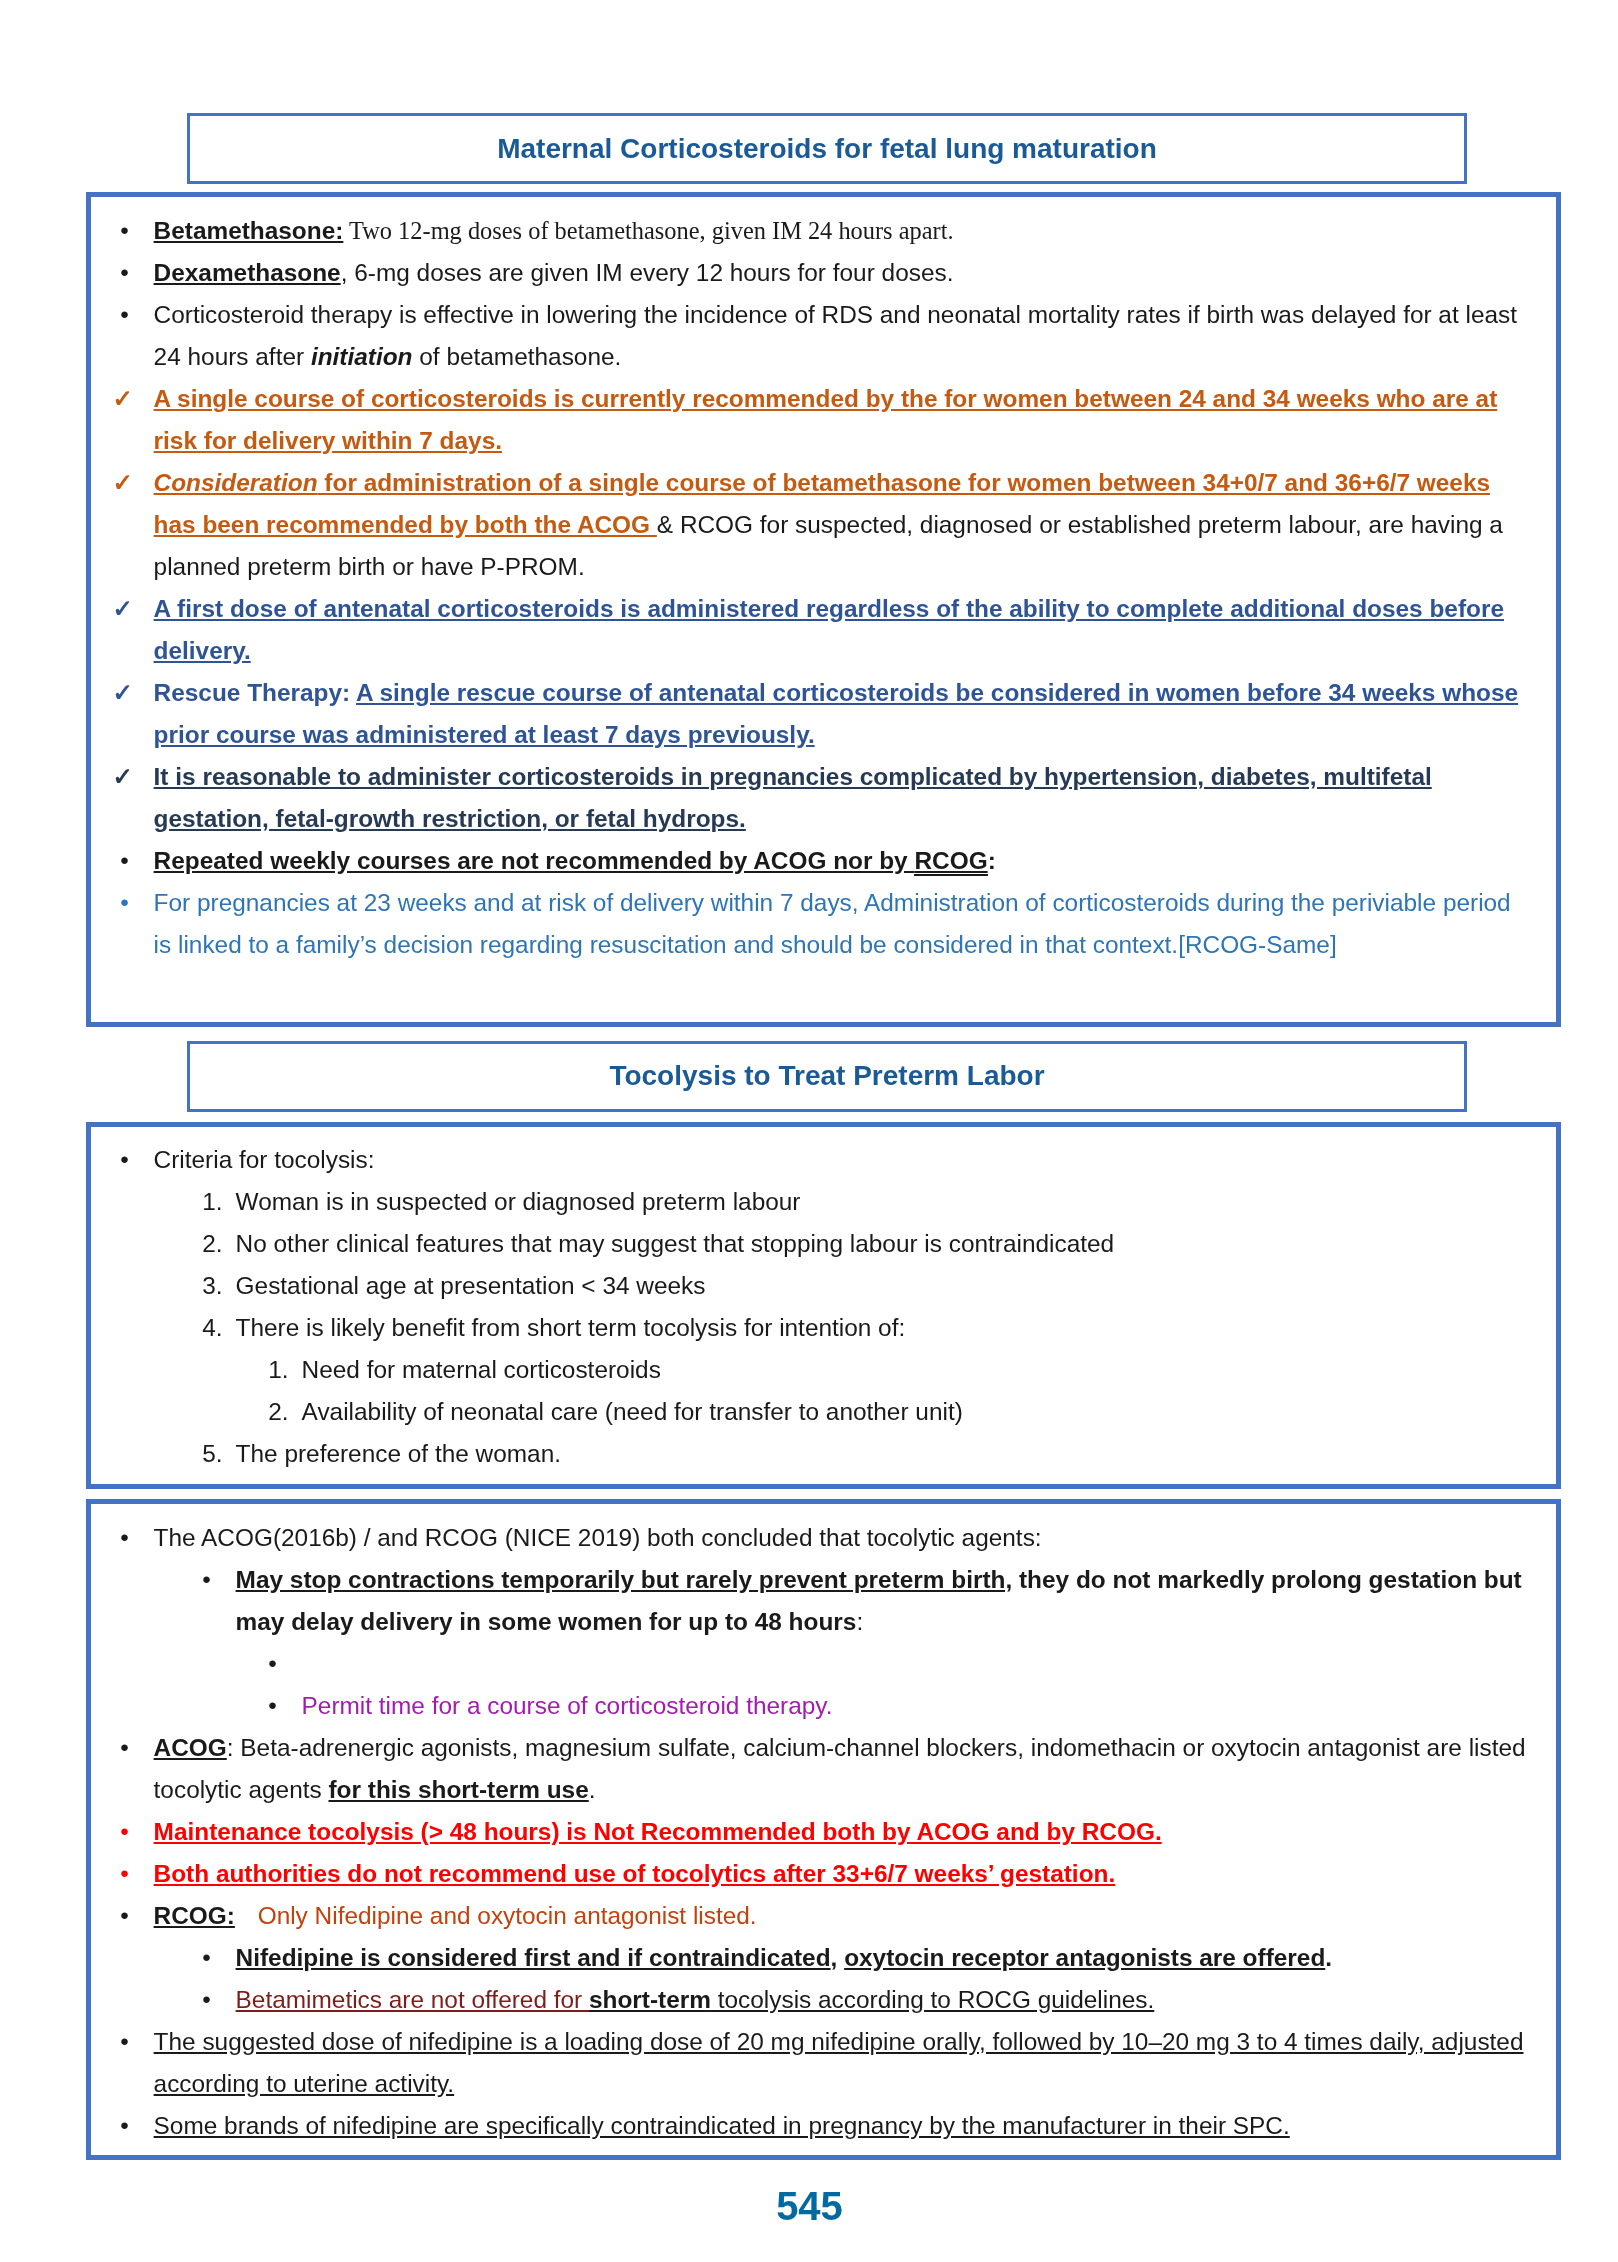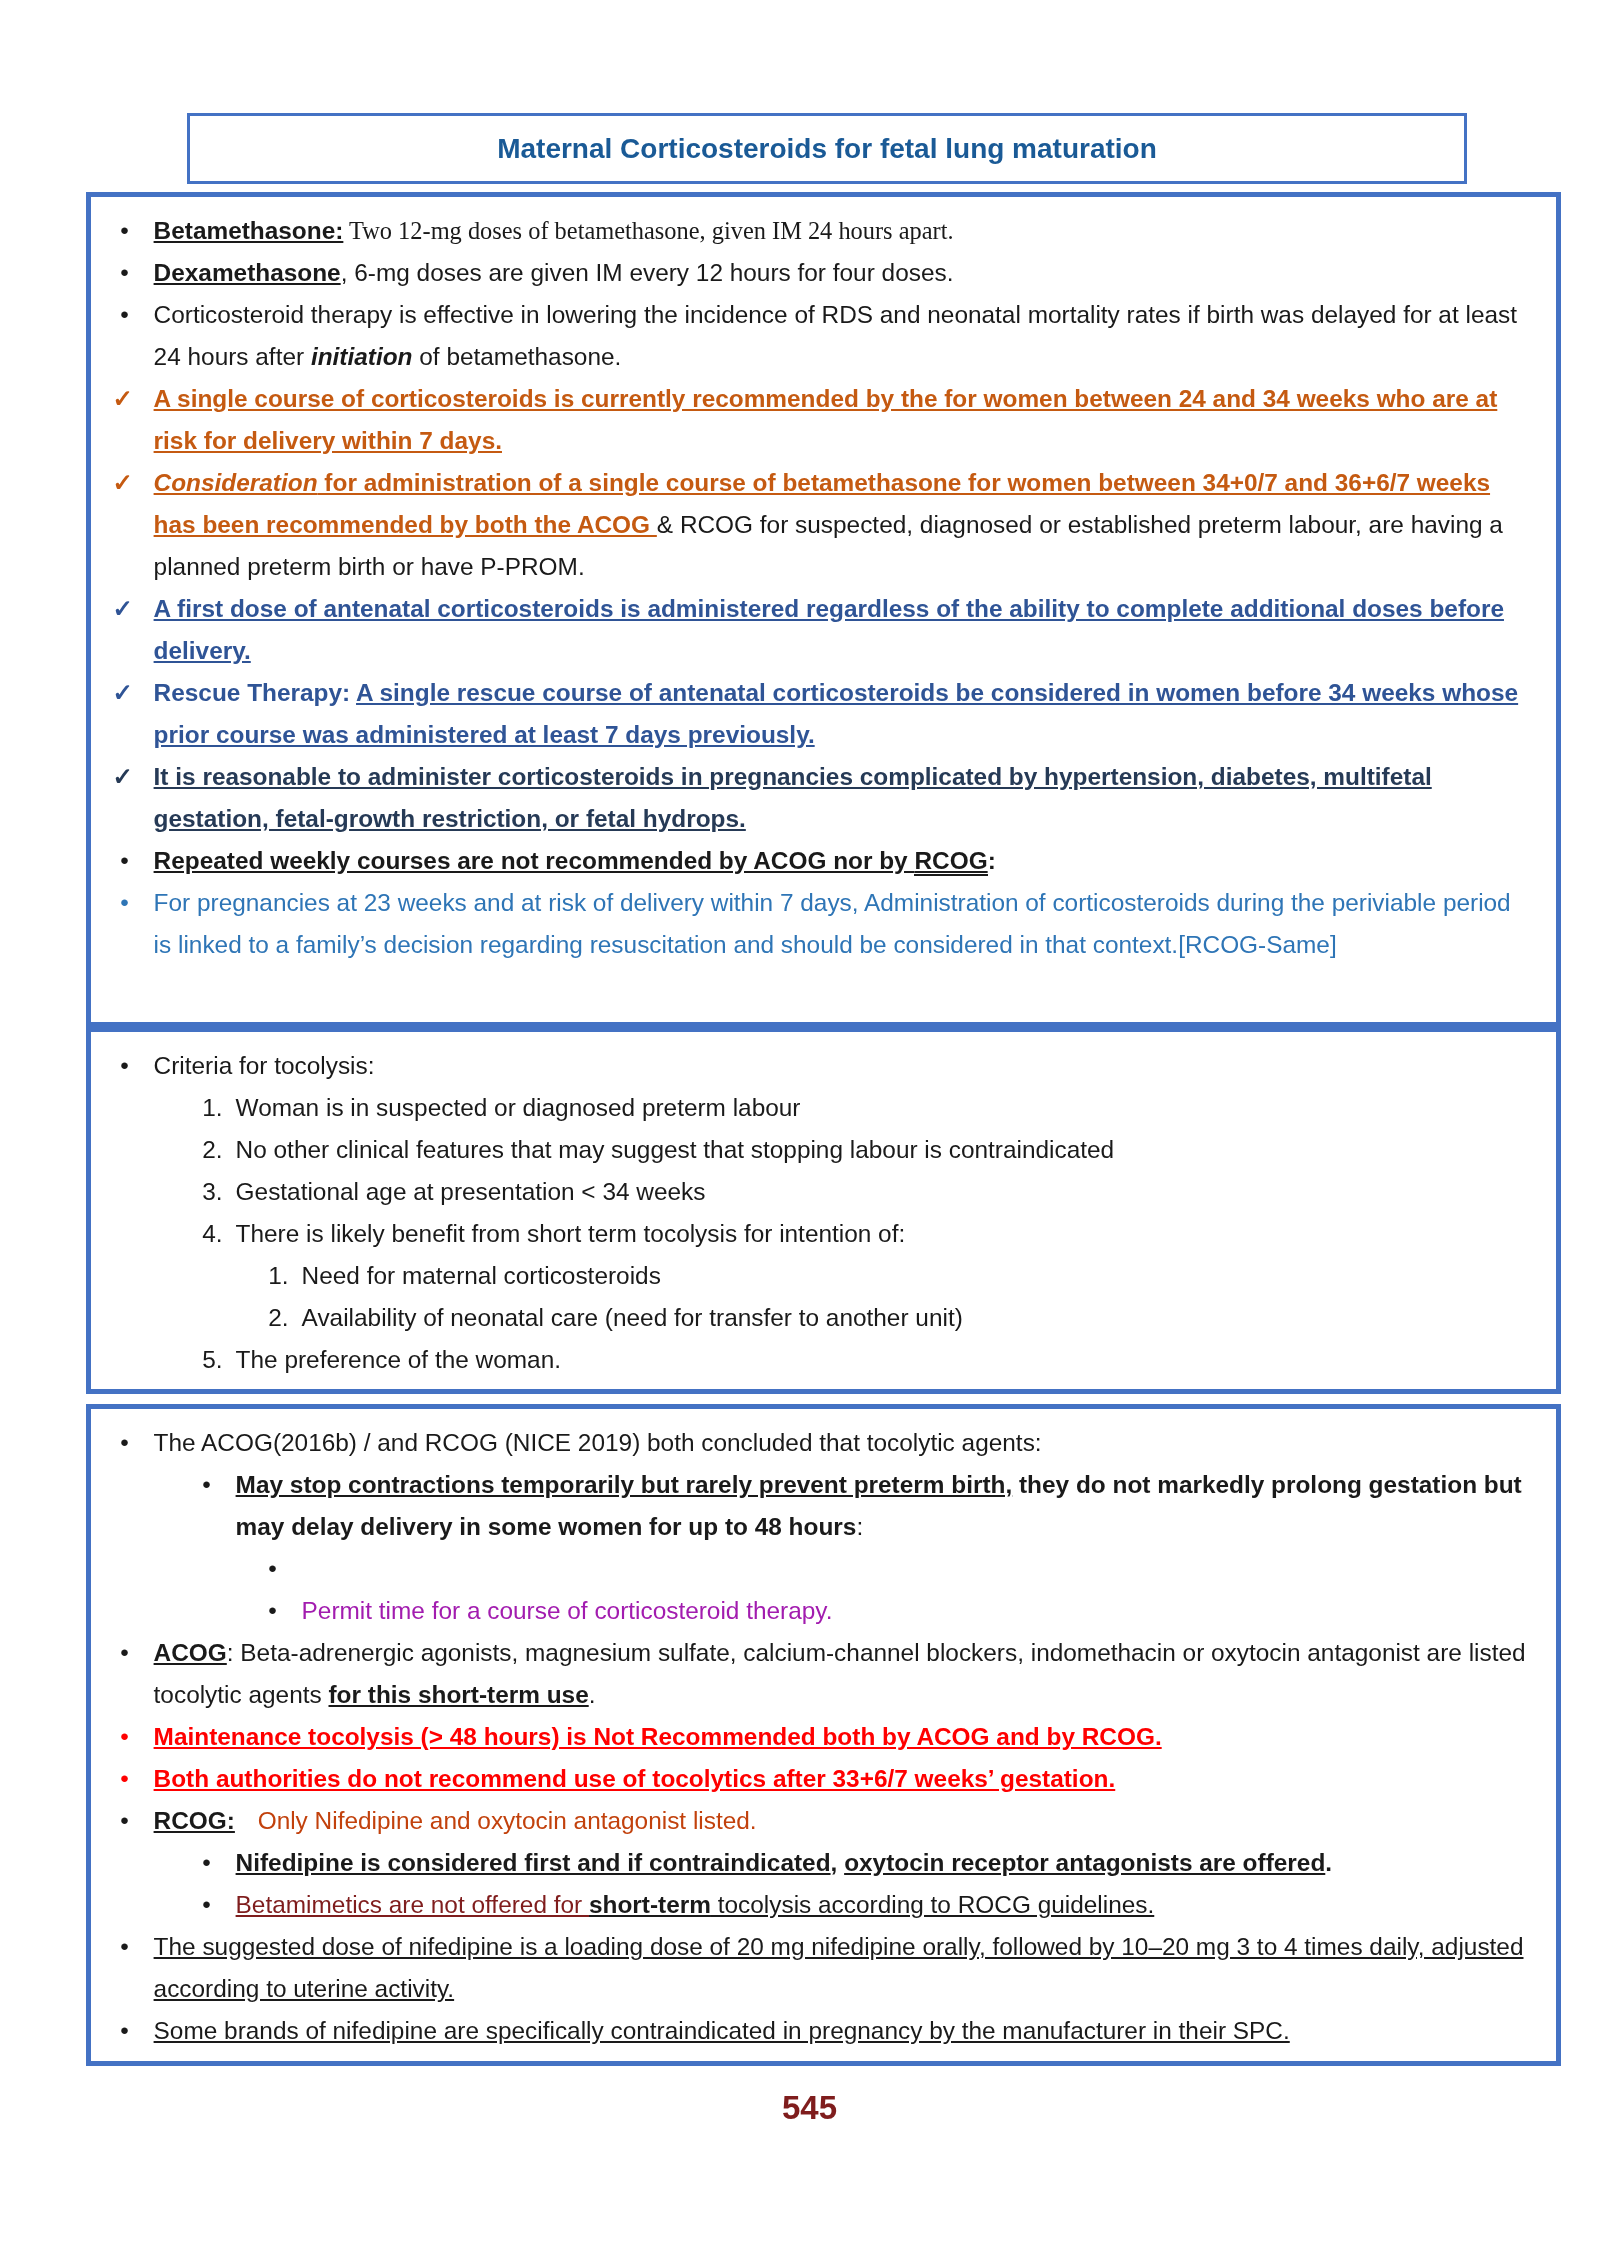--- a/index.html
+++ b/index.html
@@ -24,21 +24,21 @@
   #box2 { min-height:345px; }
   #box3 { margin-top:9.8px; min-height:659px; }
   .item { display:flex; align-items:flex-start; }
   .marker { flex:0 0 45px; padding-left:11.7px; }
   .check.marker { padding-left:3.9px; }
   .txt { flex:1; }
   .lvl1 { padding-left:82px; }
   .lvl2 { padding-left:148px; }
   .dunder { border-bottom:2px solid currentColor; }
   .footer {
-    text-align:center; font-size:33px; font-weight:bold; color:#7f1d1d;
+    text-align:center; font-size:40px; font-weight:bold; color:#0369a1;
     margin-top:23.4px;
   }
 </style>
 </head>
 <body>
 
 <div class="page">
 
   <div class="title-box" id="title1" style="color: rgb(26, 90, 150); border-color: rgb(68, 114, 196);">Maternal Corticosteroids for fetal lung maturation</div>
 
@@ -78,20 +78,21 @@
       <div class="item lvl0">
         <span class="marker" style="color: rgb(26, 26, 26);">•</span>
         <span class="txt"><span style="color: rgb(26, 26, 26); font-weight: bold; text-decoration: underline;">Repeated weekly courses are not recommended by ACOG nor by </span><span class="dunder" style="color: rgb(26, 26, 26); font-weight: bold; text-decoration: underline;">RCOG</span><span style="color: rgb(26, 26, 26); font-weight: bold;">:</span></span>
       </div>
       <div class="item lvl0">
         <span class="marker" style="color: rgb(46, 117, 182);">•</span>
         <span class="txt"><span style="color: rgb(46, 117, 182);">For pregnancies at 23 weeks and at risk of delivery within 7 days, Administration of corticosteroids during the periviable period is linked to a family’s decision regarding resuscitation and should be considered in that context.[RCOG-Same]</span></span>
       </div>
     </div>
 
+  <div class="title-box" id="title2" style="color: rgb(26, 90, 150); border-color: rgb(68, 114, 196);">Tocolysis to Treat Preterm Labor</div>
 
   <div class="content-box" id="box2" style="border-color: rgb(68, 114, 196);">
       <div class="item lvl0">
         <span class="marker" style="color: rgb(26, 26, 26);">•</span>
         <span class="txt"><span style="color: rgb(26, 26, 26);">Criteria for tocolysis:</span></span>
       </div>
       <div class="item lvl1">
         <span class="marker" style="color: rgb(26, 26, 26);">1.</span>
         <span class="txt"><span style="color: rgb(26, 26, 26);">Woman is in suspected or diagnosed preterm labour</span></span>
       </div>

